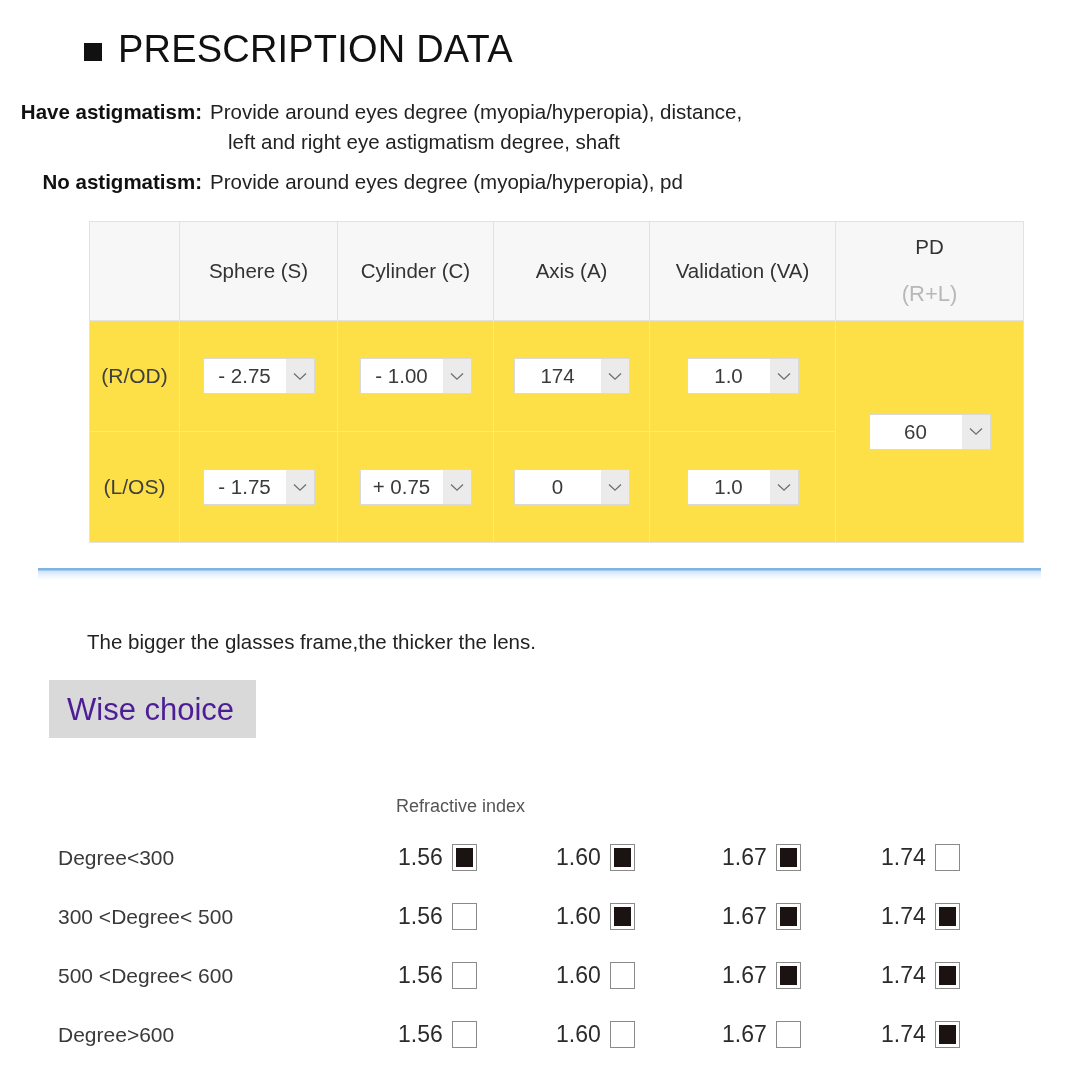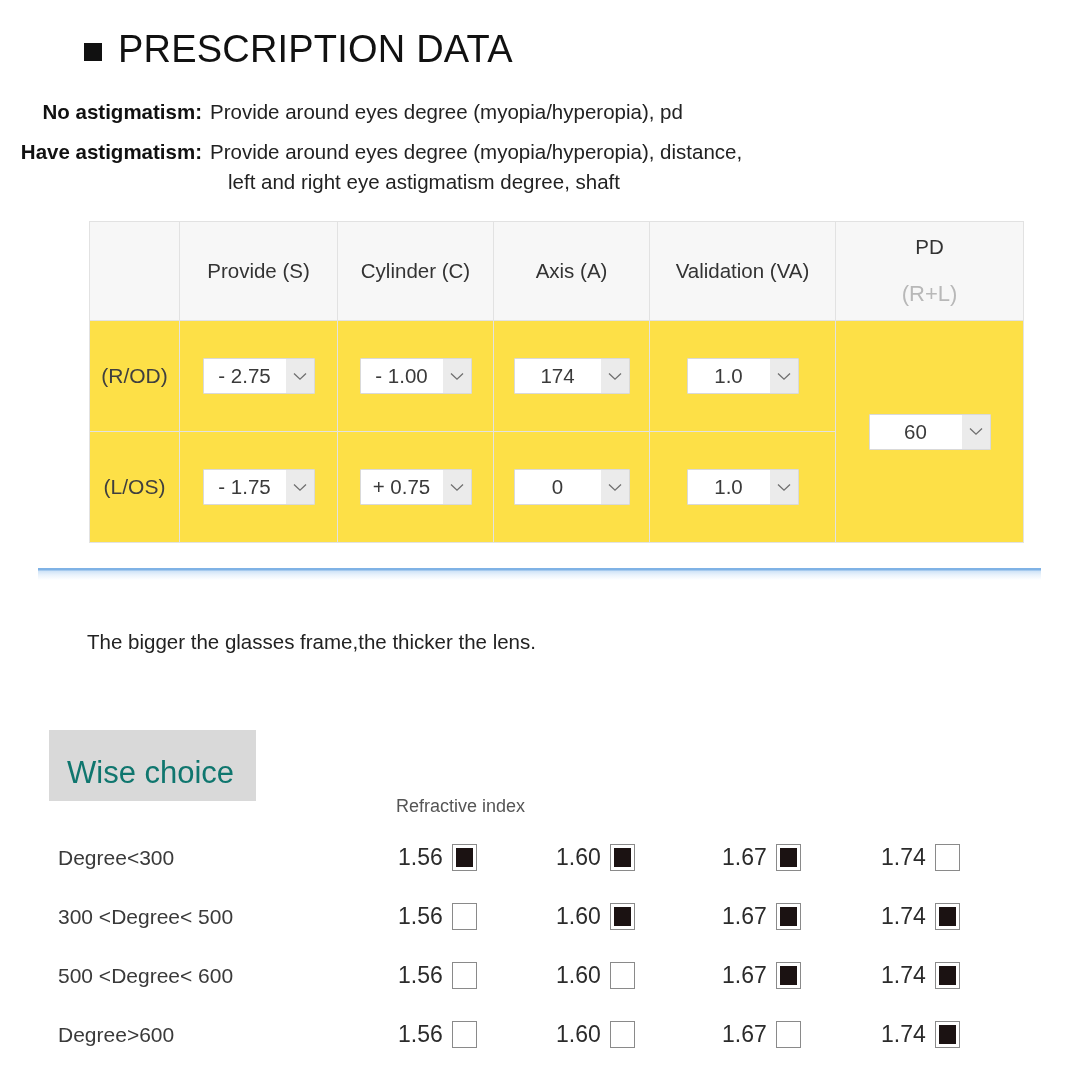--- a/index.html
+++ b/index.html
@@ -170,25 +170,25 @@
   .section-body {
     font-size: 20.5px;
     color: #222222;
     margin: 16px 0 0 35px;
   }
 
   
   .wise-choice {
     position: absolute;
     left: 49px;
-    top: 730px;
+    top: 680px;
     background: #d9d9d9;
-    padding: 25px 22px 10px 18px;
+    padding: 12px 22px 10px 18px;
     font-size: 31px;
-    color: #0f766e;
+    color: #4c1d95;
     line-height: 1.15;
   }
 
   
   .ri-label {
     position: absolute;
     left: 396px;
     top: 796px;
     font-size: 18px;
     color: #555555;
@@ -249,38 +249,38 @@
 </head>
 <body>
 
 <div class="page-title">
   <span class="title-bullet"></span>
   <span>PRESCRIPTION DATA</span>
 </div>
 
 <div class="intro">
   <div class="intro-row">
-    <div class="intro-label">No astigmatism:</div>
-    <div class="intro-text">Provide around eyes degree (myopia/hyperopia), pd</div>
-  </div>
-  <div class="intro-row">
     <div class="intro-label">Have astigmatism:</div>
     <div class="intro-text">
       <span>Provide around eyes degree (myopia/hyperopia), distance,</span>
       <span class="line2">left and right eye astigmatism degree, shaft</span>
     </div>
   </div>
+  <div class="intro-row">
+    <div class="intro-label">No astigmatism:</div>
+    <div class="intro-text">Provide around eyes degree (myopia/hyperopia), pd</div>
+  </div>
 </div>
 
 <div class="rx-table-wrap">
   <table class="rx">
     <thead>
       <tr>
         <th class="col-eye"></th>
-        <th class="col-s">Provide (S)</th>
+        <th class="col-s">Sphere (S)</th>
         <th class="col-c">Cylinder (C)</th>
         <th class="col-a">Axis (A)</th>
         <th class="col-va">Validation (VA)</th>
         <th class="col-pd">
           <span class="pd-head-main">PD</span>
           <span class="pd-head-sub">(R+L)</span>
         </th>
       </tr>
     </thead>
     <tbody>

